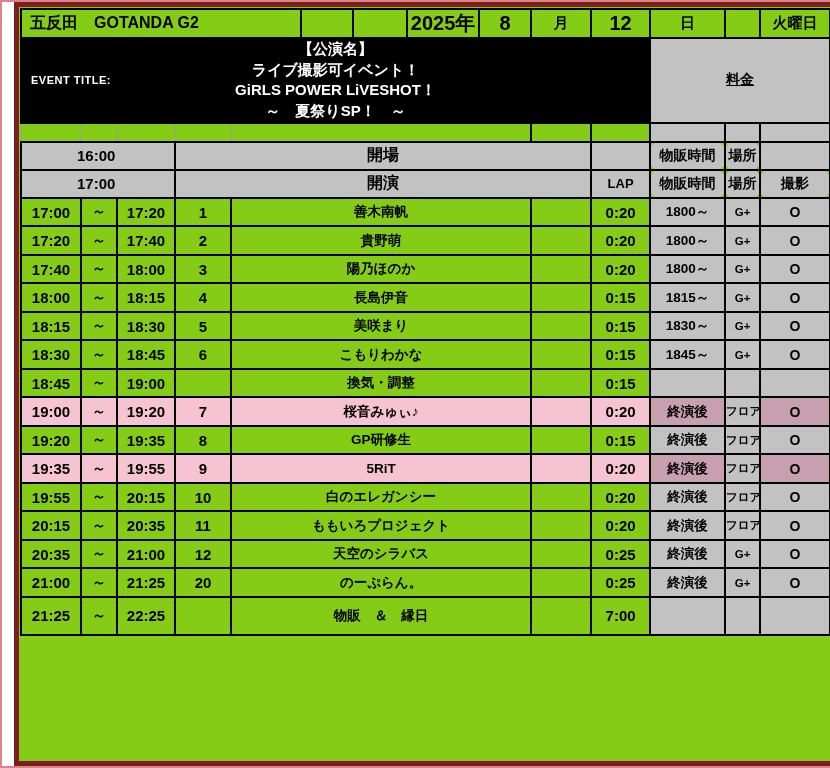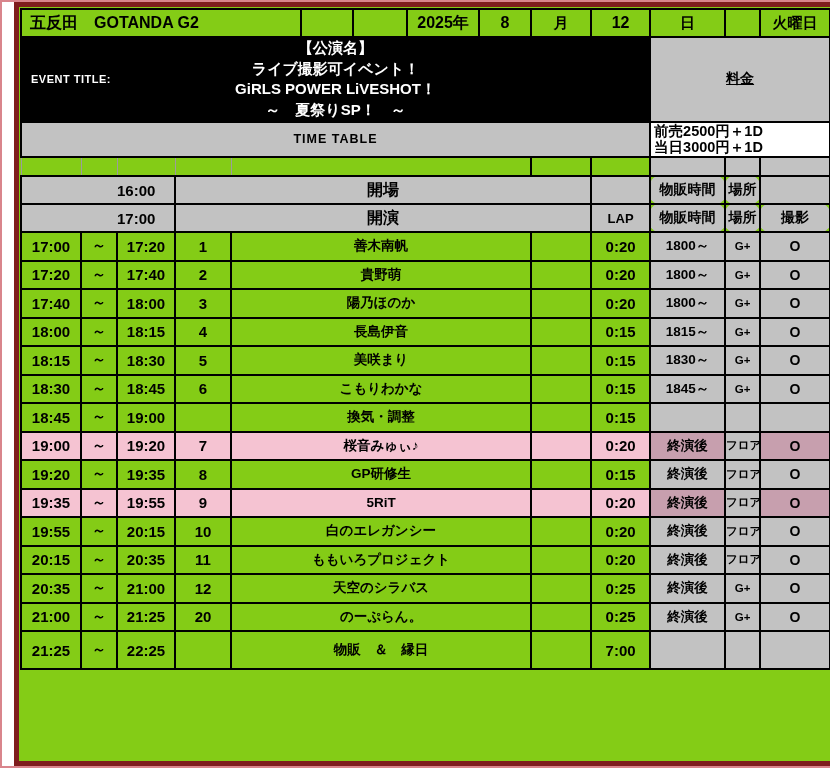--- a/index.html
+++ b/index.html
@@ -25,23 +25,23 @@
   .tl{font-size:14px;}
   .num{font-size:15px;}
   .name{font-size:13.5px;}
   .lap{font-size:15px;}
   .sale{font-size:13.5px;}
   .place{font-size:11.5px;}
   .photo{font-size:14px;}
   .hdr-sm{font-size:14px;border-radius:9px;}
   .lap-hdr{font-size:13px;}
   .venue{font-size:16px;text-align:left;padding-left:8px;}
-  .dnum{font-size:16px;}
+  .dnum{font-size:20px;}
   .dunit{font-size:15px;}
-  .timehead{font-size:15px;text-indent:55px;text-align:left;padding-left:40px;}
+  .timehead{font-size:15px;text-indent:55px;text-align:left;}
   .stagehead{font-size:16px;}
   .fee-head{font-size:14px;text-decoration:underline;}
   .fare{font-size:14.5px;text-align:left;padding-left:3px;line-height:1.15;background:#fff;}
   .tt{font-size:12.5px;letter-spacing:1px;}
   tr.hl td{background:#f5c3d2;}
   tr.hl td.sale, tr.hl td.photo{background:#c79fae;}
   tr.hl td.place{background:#c2c2c2;}
   .faint{border-left:1px solid #9c9c9c;border-right:1px solid #9c9c9c;}
   .ev-label{position:absolute;left:9px;top:50%;transform:translateY(-50%);font-size:11px;letter-spacing:.5px;}
   .ev-lines{line-height:1.38;font-size:15px;}
@@ -89,27 +89,20 @@
       <div class="ev-lines">
         <div>【公演名】</div>
         <div>ライブ撮影可イベント！</div>
         <div>GiRLS POWER LiVESHOT！</div>
         <div>～　夏祭りSP！　～</div>
       </div>
     </td>
     <td class="g fee-head" colspan="3">料金</td>
   </tr>
 
-  <tr class="htt">
-    <td class="g tt" colspan="11">TIME TABLE</td>
-    <td class="fare" colspan="3">
-      <div>前売2500円＋1D</div>
-      <div>当日3000円＋1D</div>
-    </td>
-  </tr>
 
   <tr class="hempty">
     <td class="faint"></td>
     <td class="faint"></td>
     <td class="faint"></td>
     <td class="faint"></td>
     <td class="faint" colspan="5"></td>
     <td></td>
     <td></td>
     <td class="g"></td>

